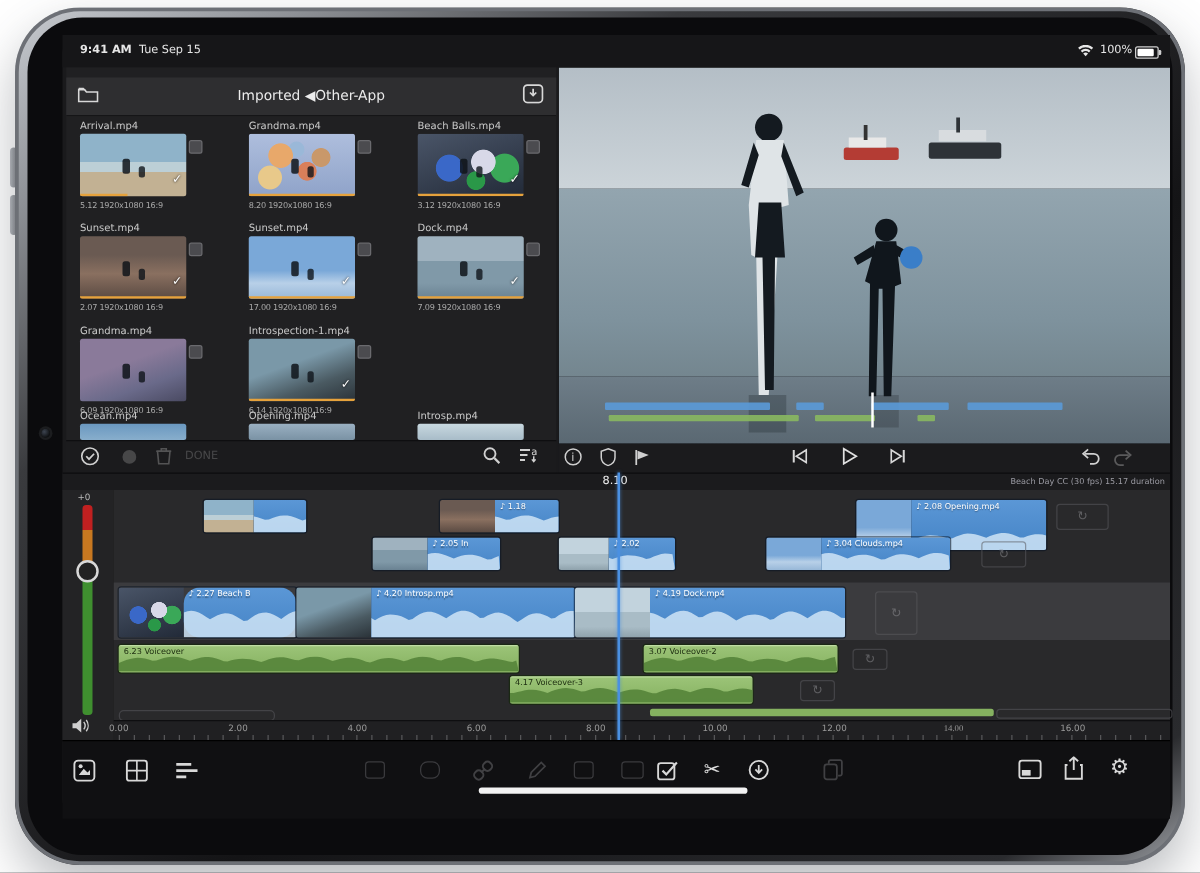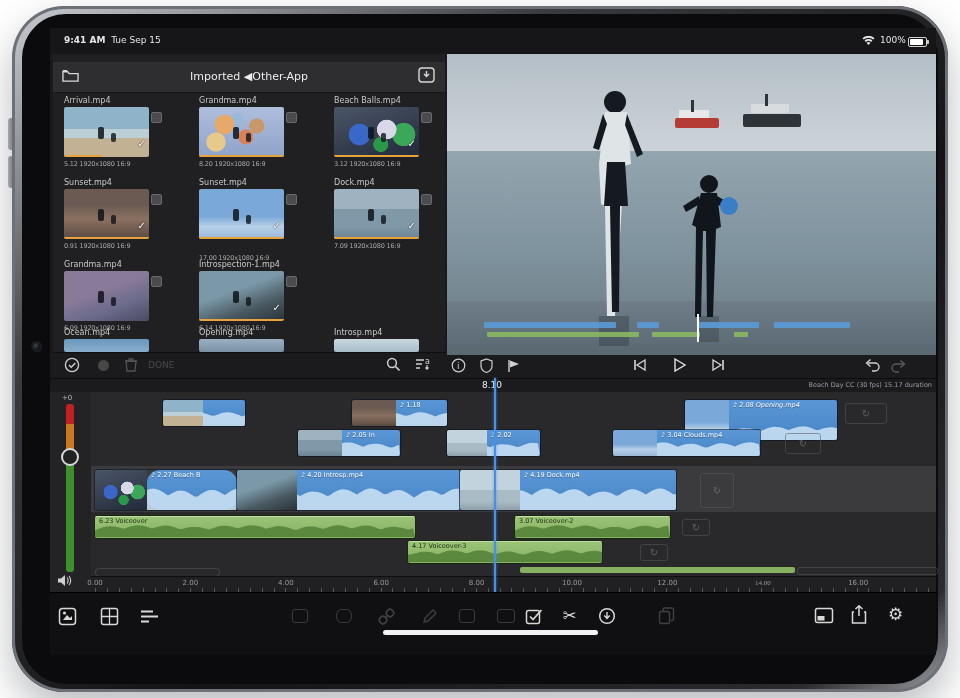--- a/index.html
+++ b/index.html
@@ -177,32 +177,32 @@
     </div>
     <div style="position: absolute; left: 9px; top: 86px; width: 100px; height: 80px;">
       <div class="lib-name t" style="left: 2px; top: 0px;">Sunset.mp4</div>
       <div class="thumb tone-sunset" style="left: 2px; top: 11px;">
         <div style="position: absolute; left: 40%; top: 40%; width: 6px; height: 12px; background: rgba(15, 20, 26, 0.85); border-radius: 2px;"></div>
         <div style="position: absolute; left: 55%; top: 52%; width: 5px; height: 9px; background: rgba(15, 20, 26, 0.8); border-radius: 2px;"></div>
         <div class="used" style="width: 100%;"></div>
         <div class="check t">✓</div>
       </div>
       <div class="corner-badge abs" style="left: 89px; top: 16px;"></div>
-      <div class="lib-info t" style="left: 2px; top: 64px;">0.91  1920x1080  16:9</div>
+      <div class="lib-info t" style="left: 2px; top: 64px;">2.07  1920x1080  16:9</div>
     </div>
     <div style="position: absolute; left: 144px; top: 86px; width: 100px; height: 80px;">
       <div class="lib-name t" style="left: 2px; top: 0px;">Sunset.mp4</div>
       <div class="thumb tone-clouds" style="left: 2px; top: 11px;">
         <div style="position: absolute; left: 40%; top: 40%; width: 6px; height: 12px; background: rgba(15, 20, 26, 0.85); border-radius: 2px;"></div>
         <div style="position: absolute; left: 55%; top: 52%; width: 5px; height: 9px; background: rgba(15, 20, 26, 0.8); border-radius: 2px;"></div>
         <div class="used" style="width: 100%;"></div>
         <div class="check t">✓</div>
       </div>
       <div class="corner-badge abs" style="left: 89px; top: 16px;"></div>
-      <div class="lib-info t" style="left: 2px; top: 64px; margin-top: 12px;">17.00  1920x1080  16:9</div>
+      <div class="lib-info t" style="left: 2px; top: 64px;">17.00  1920x1080  16:9</div>
     </div>
     <div style="position: absolute; left: 279px; top: 86px; width: 100px; height: 80px;">
       <div class="lib-name t" style="left: 2px; top: 0px;">Dock.mp4</div>
       <div class="thumb tone-dock" style="left: 2px; top: 11px;">
         <div style="position: absolute; left: 40%; top: 40%; width: 6px; height: 12px; background: rgba(15, 20, 26, 0.85); border-radius: 2px;"></div>
         <div style="position: absolute; left: 55%; top: 52%; width: 5px; height: 9px; background: rgba(15, 20, 26, 0.8); border-radius: 2px;"></div>
         <div class="used" style="width: 100%;"></div>
         <div class="check t">✓</div>
       </div>
       <div class="corner-badge abs" style="left: 89px; top: 16px;"></div>
@@ -402,21 +402,21 @@
       <div class="thumb-part tone-sunset" style="width: 44px;"></div>
       <div class="body body-blue" style="left: 44px;">
         <div style="position: absolute; left: 0px; right: 0px; bottom: 0px; height: 14px;">
           <svg width="51" height="14" viewBox="0 0 51 14">
             <path d="M0 14 L0 1.1 L3 1.7 L6 2.7 L9 3.8 L12 3.6 L15 2.4 L18 1.3 L21 0.6 L24 0.3 L27 0.4 L30 1.0 L33 1.9 L36 3.1 L39 4.4 L42 3.3 L45 2.2 L48 1.5 L51 1.1 L51 14 Z" fill="#cfe4f6" opacity="0.85"></path>
           </svg>
         </div>
         <div class="clip-label">♪ 1.18</div>
       </div>
     </div>
-    <div class="clip" style="left: 685px; top: 400px; width: 152px; height: 40px; pointer-events: auto; font-style: italic;">
+    <div class="clip" style="left: 685px; top: 400px; width: 152px; height: 40px; pointer-events: auto;">
       <div class="thumb-part tone-clouds" style="width: 44px;"></div>
       <div class="body body-blue" style="left: 44px;">
         <div style="position: absolute; left: 0px; right: 0px; bottom: 0px; height: 14px;">
           <svg width="108" height="14" viewBox="0 0 108 14">
             <path d="M0 14 L0 4.1 L3 5.2 L6 4.1 L9 3.2 L12 2.5 L15 2.2 L18 2.4 L21 2.6 L24 3.2 L27 4.0 L30 5.1 L33 4.6 L36 3.2 L39 2.1 L42 1.2 L45 0.8 L48 0.9 L51 1.3 L54 2.1 L57 3.2 L60 4.1 L63 2.8 L66 1.7 L69 0.9 L72 0.4 L75 0.3 L78 0.7 L81 1.5 L84 2.7 L87 4.0 L90 3.9 L93 2.8 L96 1.9 L99 1.4 L102 1.3 L105 1.6 L108 2.3 L108 14 Z" fill="#cfe4f6" opacity="0.85"></path>
           </svg>
         </div>
         <div class="clip-label">♪ 2.08  Opening.mp4</div>
       </div>
     </div>

